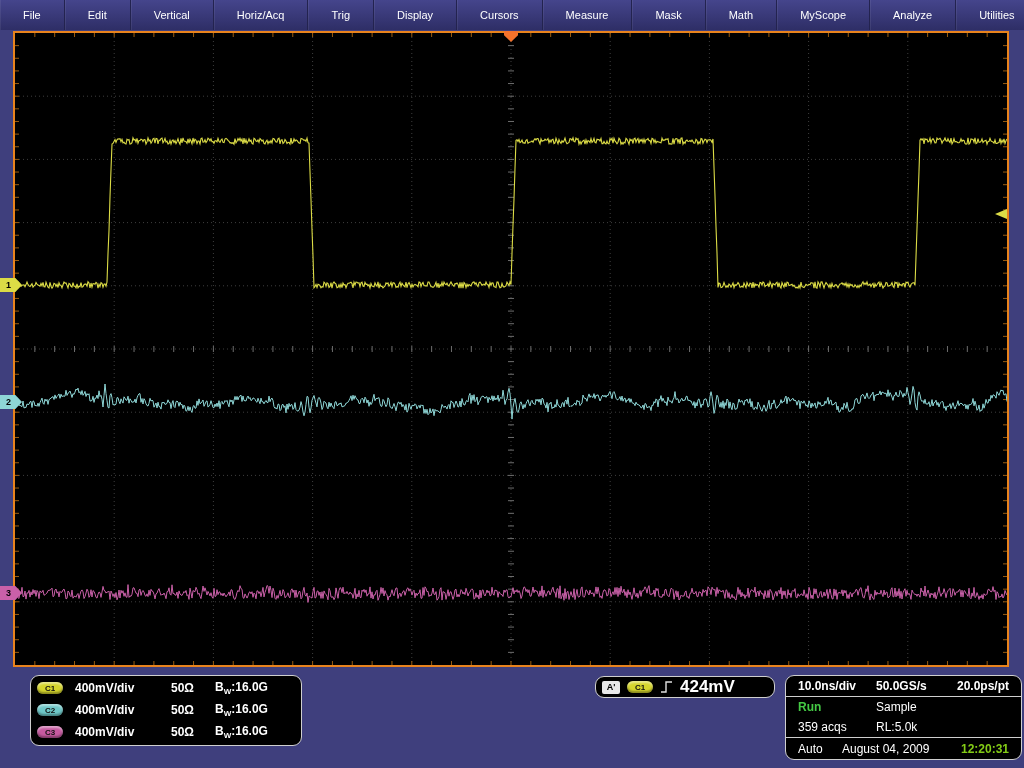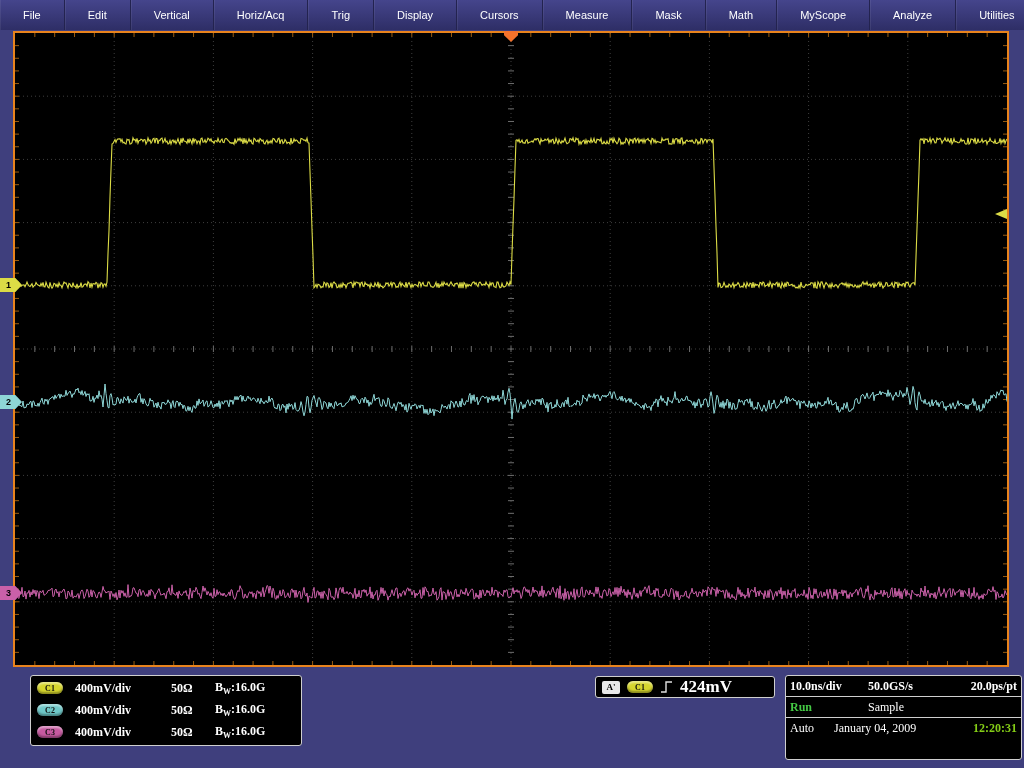--- a/index.html
+++ b/index.html
@@ -51,41 +51,41 @@
   .m3{top:586px;background:#c960a8;}
   .trig-pos{
     position:absolute;left:504px;top:31px;width:14px;height:11px;background:#f4722b;
     clip-path:polygon(0 0,100% 0,100% 38%,50% 100%,0 38%);z-index:7;
   }
   .trig-level{
     position:absolute;left:995px;top:209px;width:12px;height:10px;background:#dcdc46;
     clip-path:polygon(0 50%,100% 0,100% 100%);z-index:7;
   }
   
-  .panel{background:#000;border:1px solid #cfcfcf;border-radius:3px;box-sizing:border-box;position:absolute;color:#fff;font-family:Liberation Serif, serif;}
+  .panel{background:#000;border:1px solid #cfcfcf;border-radius:9px;box-sizing:border-box;position:absolute;color:#fff;}
   .ch-readout{left:30px;top:675px;width:272px;height:71px;padding:1px 0;}
   .ch-row{display:grid;grid-template-columns:38px 96px 44px auto;align-items:center;height:22px;padding-left:6px;font-size:12px;font-weight:bold;}
   .ch-badge{
     width:26px;height:12px;border-radius:6px;
     font-size:8px;font-weight:bold;color:#101010;
     display:flex;align-items:center;justify-content:center;
     box-shadow:inset 0 -2px 2px rgba(0,0,0,0.35), inset 0 2px 2px rgba(255,255,255,0.45);
   }
   .bc1{background:#d6d62e;}
   .bc2{background:#6fc8c8;}
   .bc3{background:#c75aa0;}
   .bw sub{font-size:8px;}
   .trig-readout{left:595px;top:676px;width:180px;height:22px;display:flex;align-items:center;gap:7px;padding:0 6px;}
   .aux-badge{
     width:18px;height:13px;border-radius:2px;background:#e8e8e8;color:#000;
     font-size:9px;font-weight:bold;display:flex;align-items:center;justify-content:center;
   }
   .trig-level-text{font-size:17px;font-weight:bold;}
   .horiz-panel{left:785px;top:675px;width:237px;height:85px;font-size:12px;}
-  .hrow{display:flex;align-items:center;height:20px;padding:0 4px;font-weight:bold;}
+  .hrow{display:flex;align-items:center;height:20px;padding:0 12px;font-weight:bold;}
   .hrow.r1{border-bottom:1px solid #cfcfcf;}
   .hrow.r4{border-top:1px solid #cfcfcf;height:21px;font-weight:normal;}
   .hrow .col1{width:78px;}
   .hrow .push{margin-left:auto;}
   .run{color:#44c944;font-weight:bold;}
   .mode{font-weight:normal;}
   .acqs{font-weight:normal;}
   .rl{font-weight:normal;}
   .automode{width:44px;}
   .clock{color:#84cc16;font-weight:bold;margin-left:auto;}
@@ -479,18 +479,22 @@
 <div class="panel horiz-panel">
   <div class="hrow r1">
     <span class="col1">10.0ns/div</span>
     <span>50.0GS/s</span>
     <span class="push">20.0ps/pt</span>
   </div>
   <div class="hrow">
     <span class="col1 run">Run</span>
     <span class="mode">Sample</span>
   </div>
+  <div class="hrow">
+    <span class="col1 acqs">359 acqs</span>
+    <span class="rl">RL:5.0k</span>
+  </div>
   <div class="hrow r4">
     <span class="automode">Auto</span>
-    <span>January 04, 2009</span>
+    <span>August 04, 2009</span>
     <span class="clock">12:20:31</span>
   </div>
 </div>
 
 </body></html>

